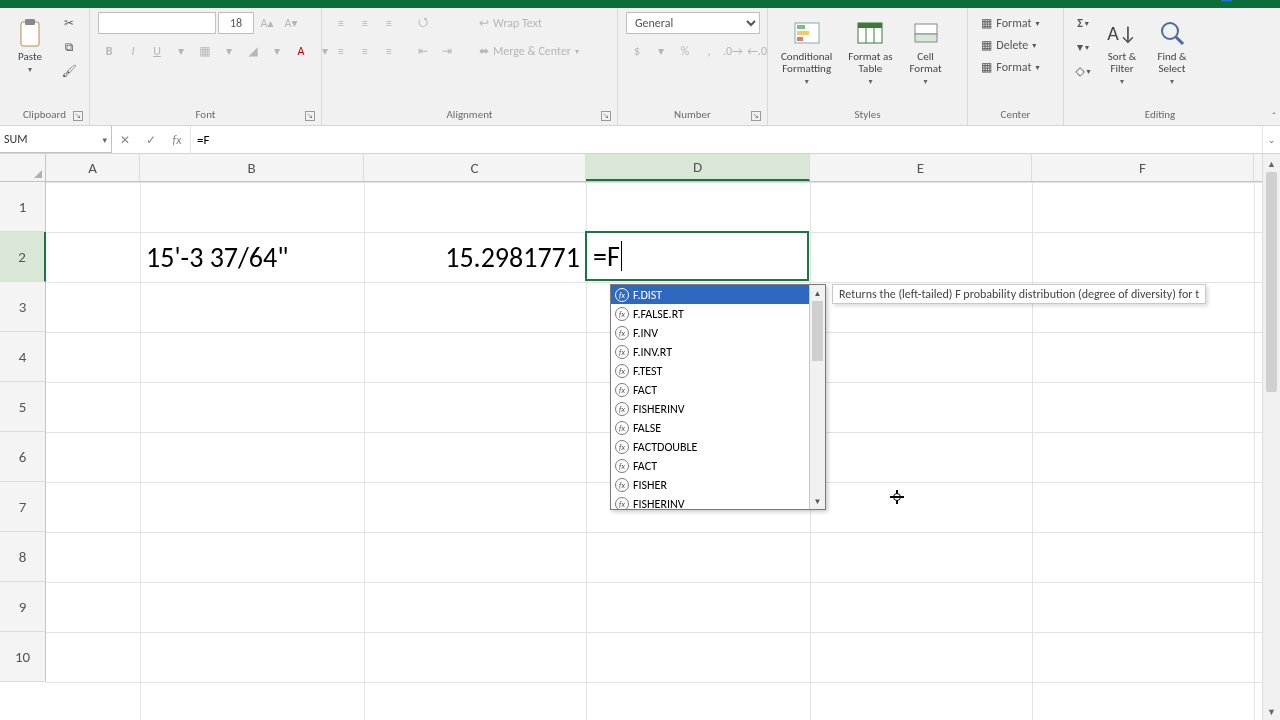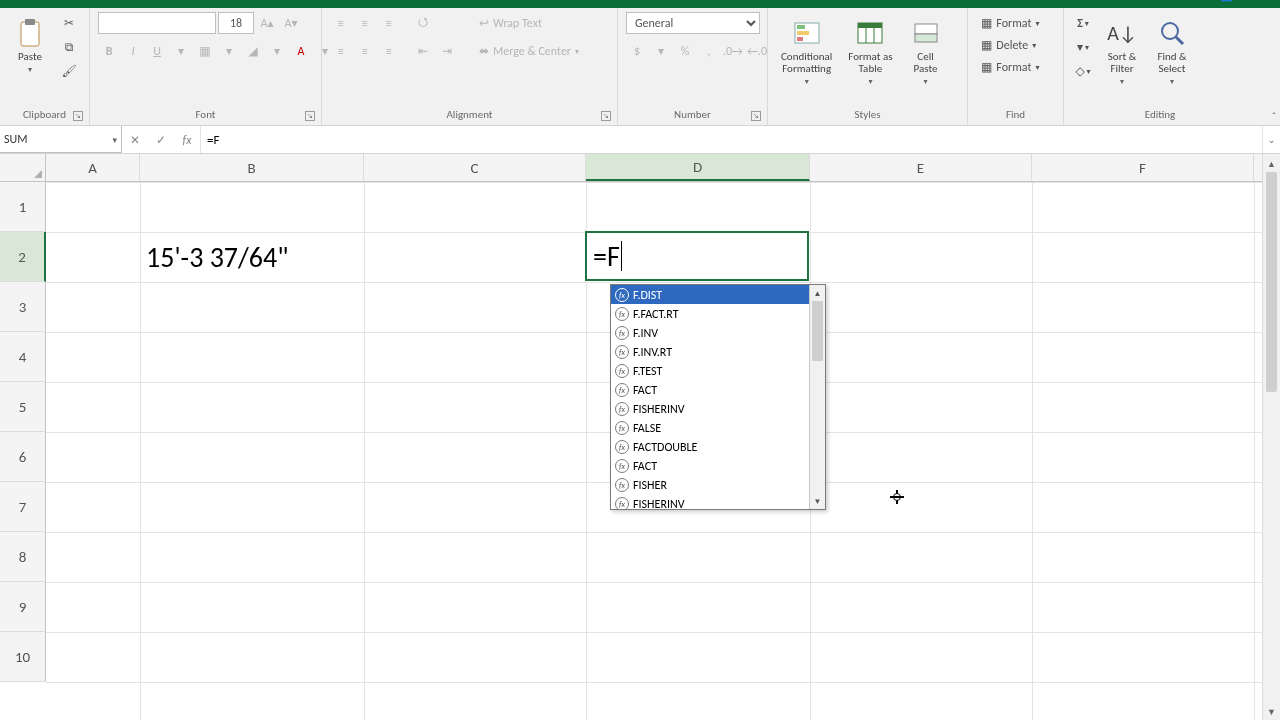--- a/index.html
+++ b/index.html
@@ -93,21 +93,21 @@
 
 
 .fx-bar {
   height: 28px;
   display: flex;
   align-items: stretch;
   border-bottom: 1px solid #d4d4d4;
   background: #fff;
 }
 .name-box {
-  width: 122px; border: 1px solid #c0c0c0; border-top: none; border-left: none;
+  width: 112px; border: 1px solid #c0c0c0; border-top: none; border-left: none;
   display: flex; align-items: center; padding: 0 4px;
   font-size: 12px; color: #333;
   position: relative;
 }
 .name-box .dd { position:absolute; right:4px; font-size:9px; color:#666; }
 .fx-btns { display:flex; align-items:center; border-right:1px solid #e3e3e3; }
 .fx-btns .rb-btn { width:26px; height:26px; color:#888; }
 .fx-input {
   flex: 1; border: none; outline: none;
   font-size: 13px; padding: 0 6px;
@@ -399,21 +399,21 @@
         <div class="caret">▾</div>
       </div>
       <div class="big-btn">
         <div class="ic">
             <svg width="28" height="28">
               <rect x="3" y="5" width="22" height="10" fill="#fff" stroke="#888"></rect>
               <rect x="3" y="15" width="22" height="8" fill="#d6e8d6" stroke="#888"></rect>
             </svg>
           </div>
         <div class="cap" style="white-space:pre">Cell
-Paste</div>
+Format</div>
         <div class="caret">▾</div>
       </div>
     </div>
     <div class="group-label">Styles</div>
   </div>
 
   <div class="group" style="width:96px">
     <div class="group-body" style="flex-direction:column;gap:0">
       <div class="rb-btn" style="width:auto;justify-content:flex-start;gap:4px;padding:0 4px">
         <span>▦</span>
@@ -424,21 +424,21 @@
         <span>▦</span>
           <span>Delete</span>
           <span style="font-size:8px">▾</span>
       </div>
       <div class="rb-btn" style="width:auto;justify-content:flex-start;gap:4px;padding:0 4px">
         <span>▦</span>
           <span>Format</span>
           <span style="font-size:8px">▾</span>
       </div>
     </div>
-    <div class="group-label">Find</div>
+    <div class="group-label">Center</div>
   </div>
 
   <div class="group" style="width:192px;border-right:none">
     <div class="group-body">
       <div class="btn-col" style="gap:2px">
         <div class="rb-btn" style="width:auto;gap:2px;padding:0 2px">
             <b>Σ</b>
             <span style="font-size:8px">▾</span>
           </div>
         <div class="rb-btn" style="width:auto;gap:2px;padding:0 2px">
@@ -532,35 +532,36 @@
           <div class="row-line" style="top: 400px;"></div>
           <div class="row-line" style="top: 450px;"></div>
           <div class="row-line" style="top: 500px;"></div>
           <div class="col-line" style="left: 94px;"></div>
           <div class="col-line" style="left: 318px;"></div>
           <div class="col-line" style="left: 540px;"></div>
           <div class="col-line" style="left: 764px;"></div>
           <div class="col-line" style="left: 986px;"></div>
           <div class="col-line" style="left: 1208px;"></div>
           <div class="cell left" style="left: 94px; top: 50px; width: 224px; height: 50px;">15'-3 37/64"</div>
+          <div class="cell right" style="left: 318px; top: 50px; width: 222px; height: 50px;">15.2981771</div>
           <div class="active-cell" style="left: 539px; top: 49px; width: 224px; height: 50px;">
             <div class="cell left" style="position: relative; width: 100%; height: 100%;">
               <span>=F</span>
               <span class="cursor"></span>
             </div>
           </div>
           <div class="ac" style="left: 564px; top: 102px;">
             <div class="ac-list">
               <div class="ac-item sel">
                 <span class="fx-ic">fx</span>
                 <span>F.DIST</span>
               </div>
               <div class="ac-item">
                 <span class="fx-ic">fx</span>
-                <span>F.FACT.RT</span>
+                <span>F.FALSE.RT</span>
               </div>
               <div class="ac-item">
                 <span class="fx-ic">fx</span>
                 <span>F.INV</span>
               </div>
               <div class="ac-item">
                 <span class="fx-ic">fx</span>
                 <span>F.INV.RT</span>
               </div>
               <div class="ac-item">
@@ -596,20 +597,21 @@
                 <span>FISHERINV</span>
               </div>
             </div>
             <div class="ac-scroll">
               <div class="arr">▲</div>
               <div class="thumb"></div>
               <div class="track"></div>
               <div class="arr">▼</div>
             </div>
           </div>
+          <div class="ac-tip" style="left: 786px; top: 102px;">Returns the (left-tailed) F probability distribution (degree of diversity) for t</div>
           <div class="float-cursor" style="left: 844px; top: 308px;">
             <span class="ring"></span>
           </div>
         </div>
     </div>
   </div>
   <div class="vscroll">
     <div class="arr">▲</div>
     <div class="thumb"></div>
     <div class="track"></div>

